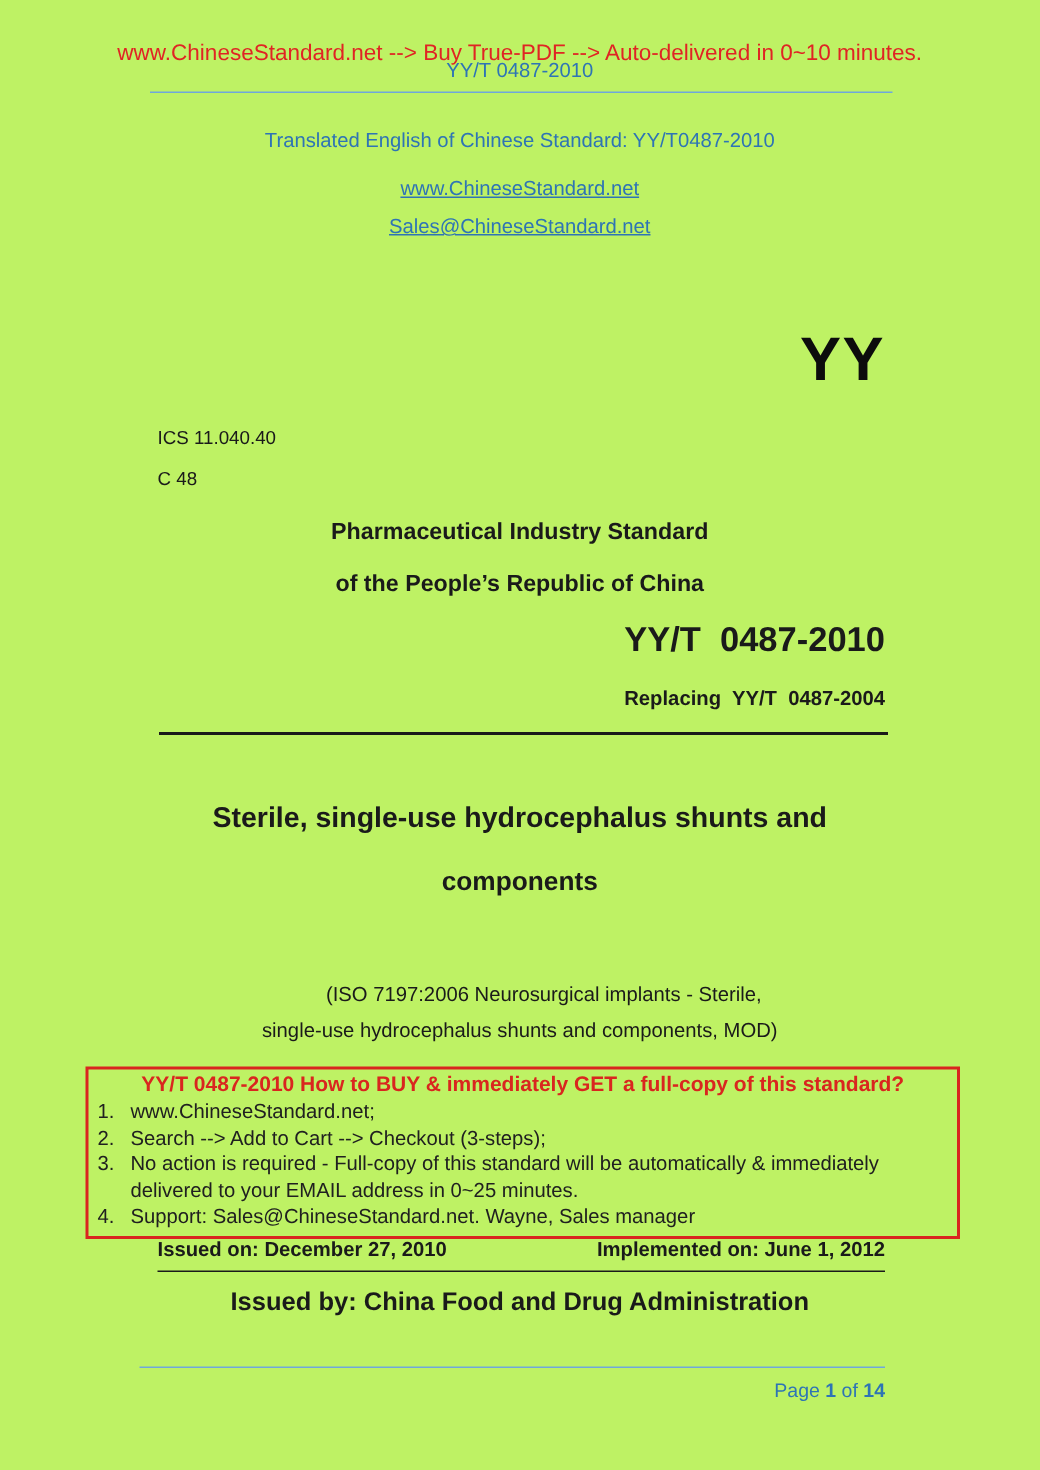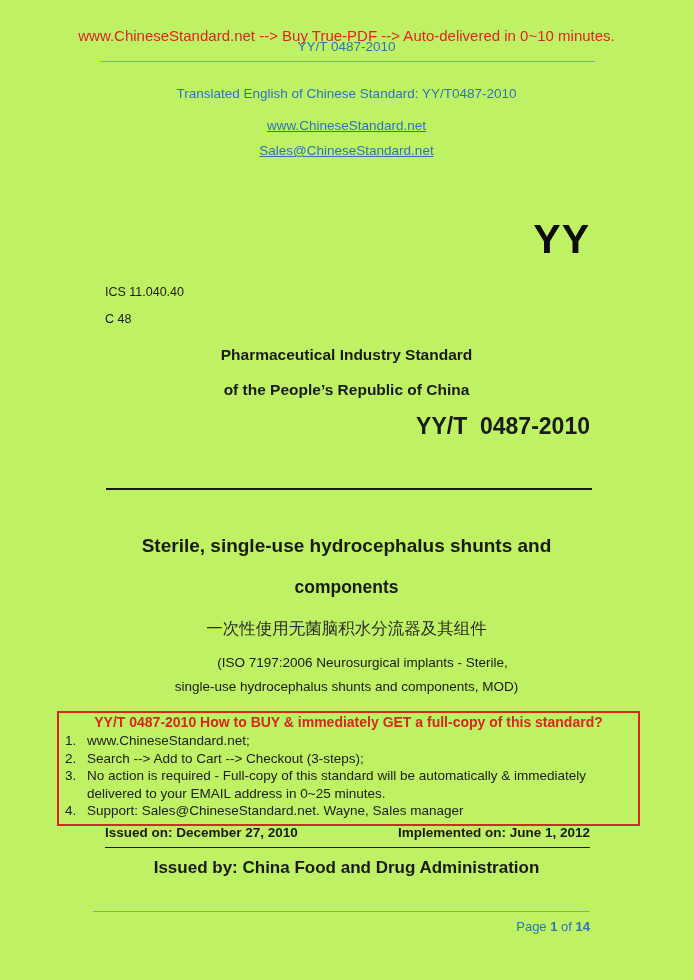--- a/index.html
+++ b/index.html
@@ -79,25 +79,25 @@
   <div class="abs center translated blue">Translated English of Chinese Standard: YY/T0487-2010</div>
   <div class="abs center link-line link-web"><a>www.ChineseStandard.net</a></div>
   <div class="abs center link-line link-mail"><a>Sales@ChineseStandard.net</a></div>
 
   <div class="abs logo">YY</div>
   <div class="abs ics">ICS 11.040.40</div>
   <div class="abs c48">C 48</div>
   <div class="abs center pharma1 bold">Pharmaceutical Industry Standard</div>
   <div class="abs center pharma2 bold">of the People’s Republic of China</div>
   <div class="abs std-code pre">YY/T  0487-2010</div>
+  <div class="abs replacing pre">Replacing  YY/T  0487-2004</div>
   <div class="abs rule-black-thick"></div>
 
   <div class="abs center title1 bold">Sterile, single-use hydrocephalus shunts and</div>
   <div class="abs center title2 bold">components</div>
-  <div class="abs center title-zh">一次性使用无菌脑积水分流器及其组件</div>
   <div class="abs center iso1">(ISO 7197:2006 Neurosurgical implants - Sterile,</div>
   <div class="abs center iso2">single-use hydrocephalus shunts and components, MOD)</div>
 
   <div class="abs buy-box">
     <div class="buy-box-heading">YY/T 0487-2010 How to BUY &amp; immediately GET a full-copy of this standard?</div>
     <div class="buy-step">
       <span class="num">1.</span>
       <span class="txt">www.ChineseStandard.net;</span>
     </div>
     <div class="buy-step">

